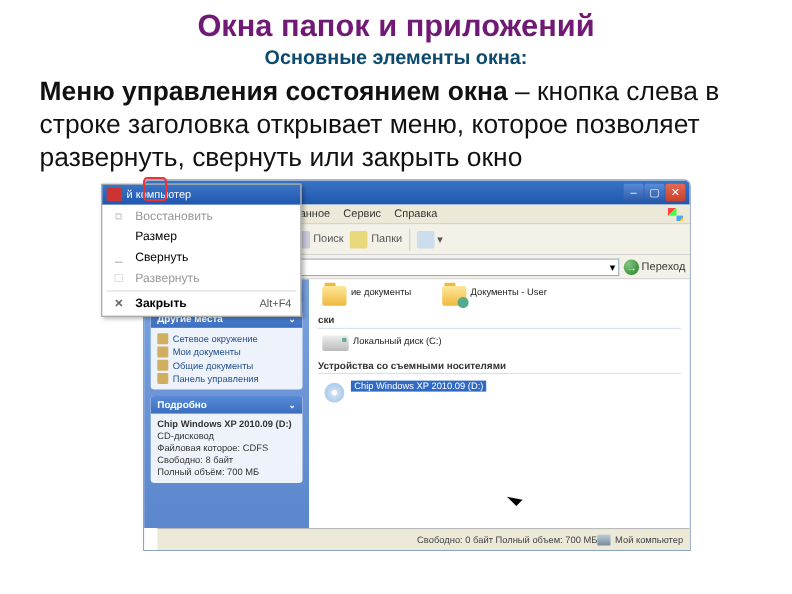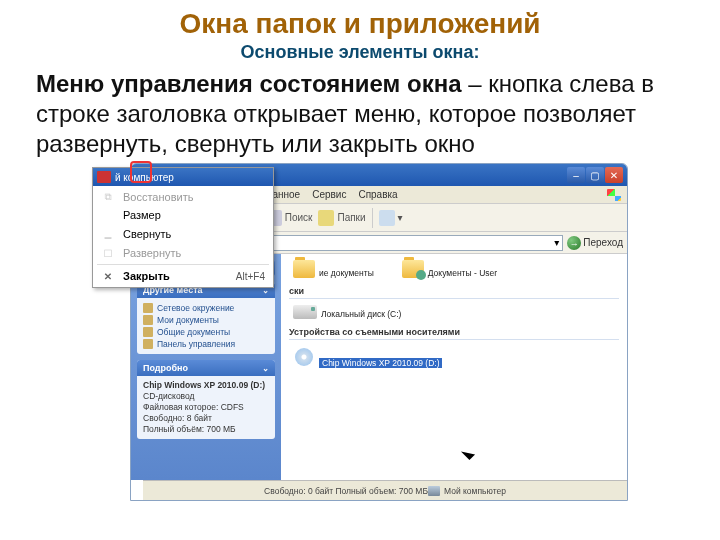--- a/index.html
+++ b/index.html
@@ -8,21 +8,21 @@
     width: 720px;
     height: 540px;
     font-family: Tahoma, Arial, sans-serif;
     background: #fff;
     overflow: hidden;
     font-size: 12px;
   }
   .title {
     font-family: Arial, sans-serif;
     font-size: 28px;
-    color: #a16207;
+    color: #701a75;
     font-weight: bold;
     text-align: center;
     margin-top: 8px;
   }
   .subtitle {
     font-family: Arial, sans-serif;
     font-size: 18px;
     color: #0c4a6e;
     font-weight: bold;
     text-align: center;
@@ -126,31 +126,31 @@
   .panelh { background: linear-gradient(#5a8bd7,#3a6ebf); color:#fff; padding:3px 6px; font-size:9px; font-weight:bold; display:flex;justify-content:space-between;align-items:center;}
   .panelh .chev { font-size:8px; }
   .panel ul { list-style:none; margin:0; padding:4px 6px; }
   .panel li { display:flex; align-items:center; gap:4px; padding:1px 0; color:#23508f; font-size:8.5px;}
   .panel li .ico { width:10px;height:10px;background:#d0b060;border-radius:1px; }
   .details { padding:4px 6px; font-size:8.5px; color:#333; line-height:1.3;}
   .details .strong { font-weight:bold; }
   .main { flex:1; background:#fff; padding:4px 8px; overflow:hidden;}
   .sect { font-size:9px; font-weight:bold; color:#333; border-bottom:1px solid #d4dfef; margin:6px 0 4px 0; padding-bottom:2px;}
   .items { display:flex; gap:28px; padding:2px 4px;}
-  .item { display:flex; align-items:flex-end; gap:4px; font-size:8.5px; color:#222;}
+  .item { display:flex; align-items:flex-start; gap:4px; font-size:8.5px; color:#222;}
   .fold { width:22px;height:18px;background:linear-gradient(#fde79a,#efb93e);border-radius:2px; position:relative;}
   .fold::before{content:"";position:absolute;top:-3px;left:2px;width:10px;height:3px;background:#efb93e;border-radius:1px 1px 0 0;}
   .disk { width:24px;height:14px;background:linear-gradient(#eee,#bbb);border-radius:2px; position:relative;}
   .disk::after{content:"";position:absolute;right:2px;top:2px;width:4px;height:4px;background:#6a9;border-radius:1px;}
   .folduser .fold { background:linear-gradient(#fde79a,#efb93e); }
   .folduser .fold::after{content:"";position:absolute;right:-2px;bottom:-2px;width:10px;height:10px;background:#5a8;border-radius:50%;}
   .cdico { width:22px;height:22px; display:flex;align-items:center;justify-content:center;}
   .cdico .cd { width:18px;height:18px;border-radius:50%;background:radial-gradient(circle,#fff 0 2px,#cde 3px,#ace 70%,#58a 100%);}
   .sel { background:#316ac5; color:#fff; padding:0 3px;}
-  .status { position:absolute; left:12px;right:0;bottom:0;height:20px;background:#ece9d8;border-top:1px solid #bbb;font-size:8.5px;color:#444;display:flex;align-items:center;padding:0 6px; justify-content:center;}
+  .status { position:absolute; left:12px;right:0;bottom:0;height:20px;background:#ece9d8;border-top:1px solid #bbb;font-size:8.5px;color:#444;display:flex;align-items:center;padding:0 6px; justify-content:flex-end;}
   .status .rt { display:flex;align-items:center;gap:4px;}
   .status .my { width:12px;height:10px;background:linear-gradient(#bcd,#789);border-radius:1px;}
   
   .sysmenu {
     position:absolute;
     left:0; top:4px;
     width:182px;
     background:#fff;
     border:1px solid #999;
     box-shadow:2px 2px 4px rgba(0,0,0,.3);

